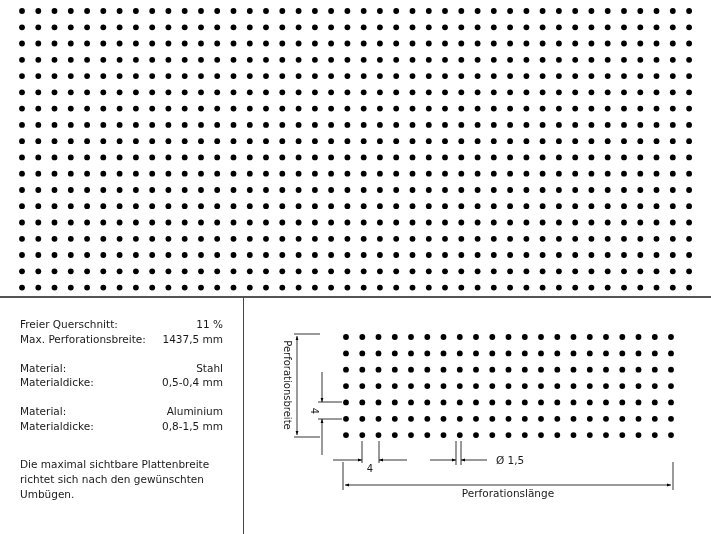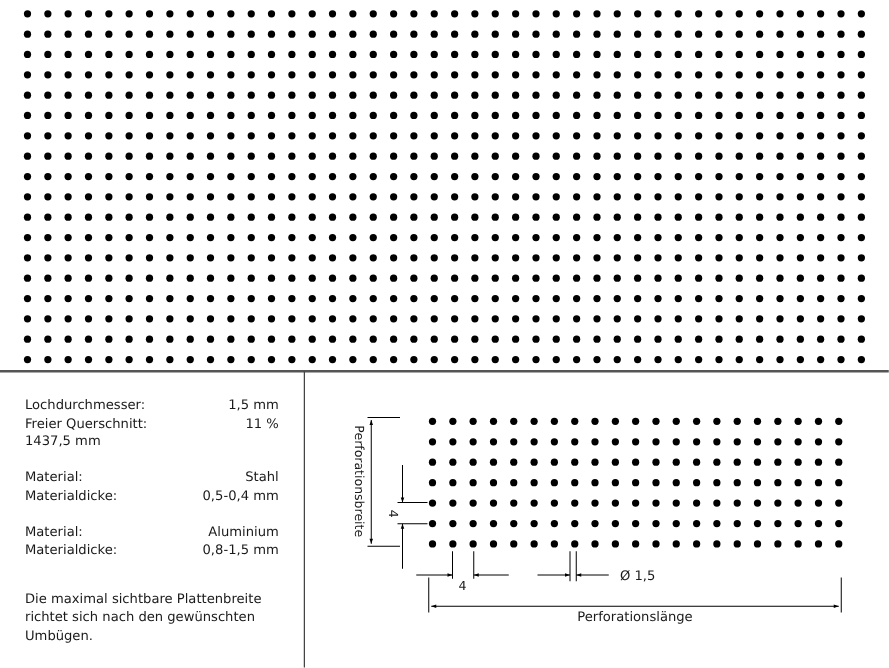--- a/index.html
+++ b/index.html
@@ -774,28 +774,25 @@
     <circle cx="640.3" cy="287.6" r="2.9" fill="#000000"></circle>
     <circle cx="656.5" cy="287.6" r="2.9" fill="#000000"></circle>
     <circle cx="672.8" cy="287.6" r="2.9" fill="#000000"></circle>
     <circle cx="689.1" cy="287.6" r="2.9" fill="#000000"></circle>
   </svg>
 <div id="hline"></div>
 <div id="vline"></div>
 
 <div id="specs">
   <div class="row">
-    <span>Lochdurchmesser:</span>
-    <span>1,5 mm</span>
-  </div>
-  <div class="row">
     <span>Freier Querschnitt:</span>
     <span>11 %</span>
   </div>
   <div class="row">
+    <span>Max. Perforationsbreite:</span>
     <span>1437,5 mm</span>
   </div>
   <div class="gap"></div>
   <div class="row">
     <span>Material:</span>
     <span>Stahl</span>
   </div>
   <div class="row">
     <span>Materialdicke:</span>
     <span>0,5-0,4 mm</span>

